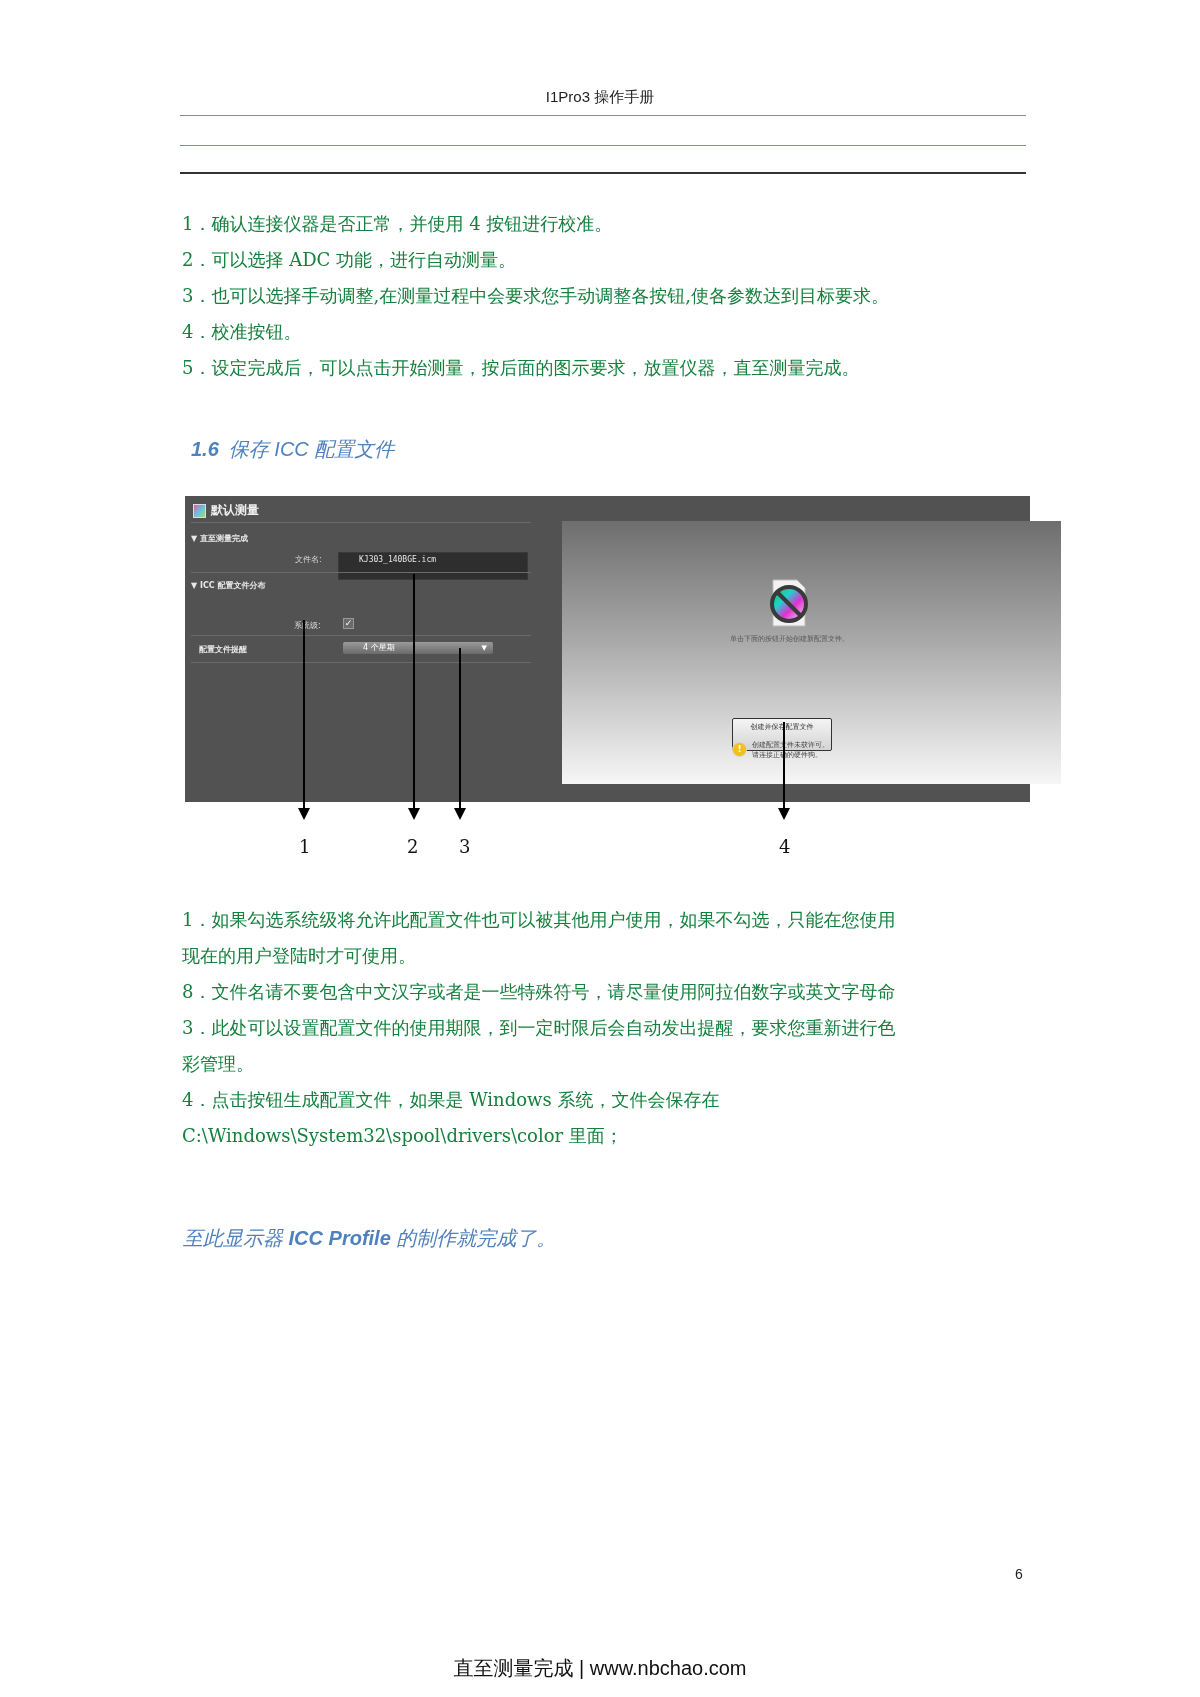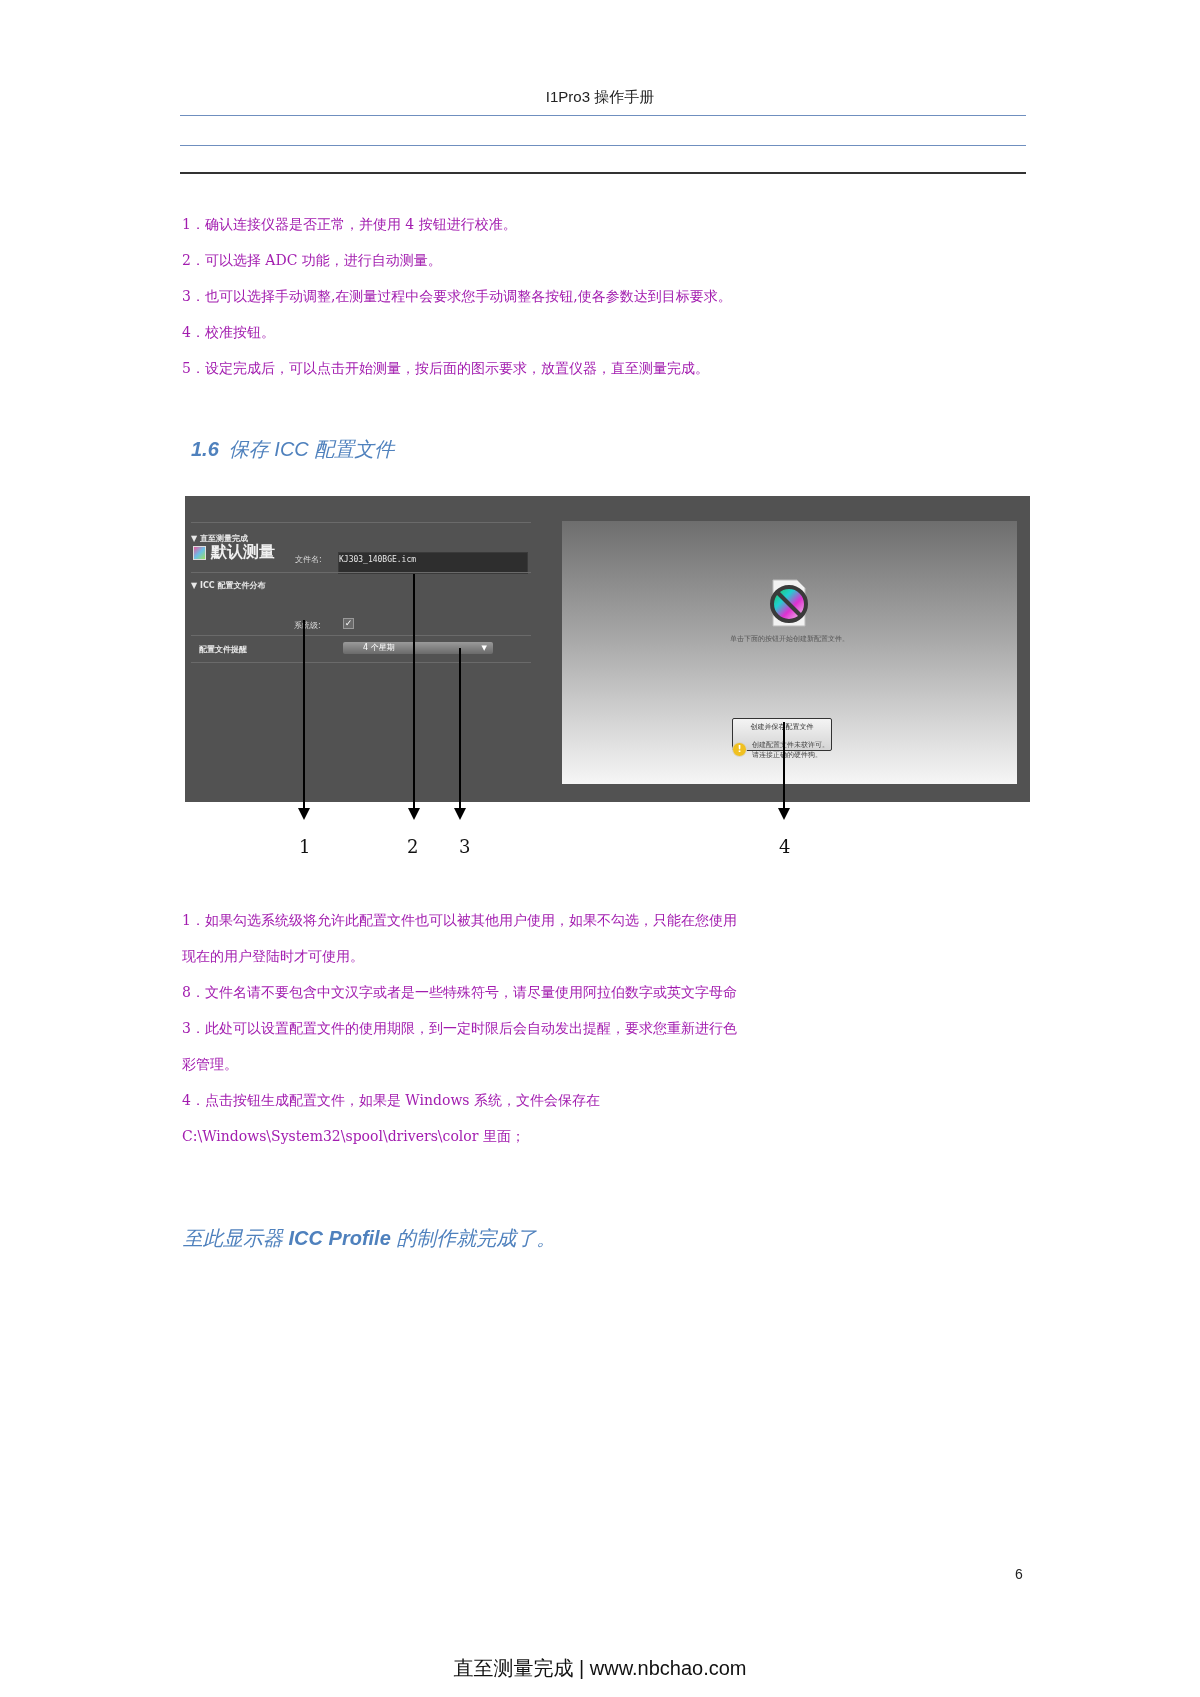--- a/index.html
+++ b/index.html
@@ -4,49 +4,49 @@
 <style>
   html, body { margin: 0; padding: 0; background: #ffffff; }
   body { width: 1200px; height: 1697px; position: relative; overflow: hidden;
          font-family: "DejaVu Serif", "Liberation Serif", serif; color: #111; }
 
   .header-title { position: absolute; top: 88px; left: 0; width: 1200px; text-align: center;
                   font-family: "Liberation Sans", "DejaVu Sans", sans-serif; font-size: 15px; color: #222; }
   .hline-blue { position: absolute; left: 180px; width: 846px; height: 1px; background: #6f8fbf; }
   .hline-black { position: absolute; left: 180px; width: 846px; height: 2px; background: #333; }
 
-  .para { position: absolute; left: 182px; font-size: 14px; line-height: 36px; color: #a21caf; }
+  .para { position: absolute; left: 182px; font-size: 18px; line-height: 36px; color: #15803d; }
   .steps { top: 206px; }
   .steps div { height: 36px; white-space: nowrap; }
 
   .section-title { position: absolute; top: 436px; left: 183px; font-family: "Liberation Sans", "DejaVu Sans", sans-serif;
                    font-style: italic; font-weight: bold; font-size: 20px; color: #4f81bd; }
   .section-title .num { margin-right: 10px; margin-left: 8px; }
   .section-title .txt { font-weight: normal; }
 
   
   .shot { position: absolute; left: 185px; top: 496px; width: 845px; height: 306px; background: #525252; }
-  .shot-title { position: absolute; left: 8px; top: 6px; font-family: "DejaVu Sans", sans-serif; font-size: 16px;
-                color: #f0f0f0; font-weight: bold; display: flex; align-items: center; gap: 5px; margin-top: 40px; }
+  .shot-title { position: absolute; left: 8px; top: 6px; font-family: "DejaVu Sans", sans-serif; font-size: 12px;
+                color: #f0f0f0; font-weight: bold; display: flex; align-items: center; gap: 5px; }
   .app-icon { width: 11px; height: 12px; background: linear-gradient(135deg,#e85a9a,#6ac0e8 50%,#9ce060); border: 1px solid #ddd; }
   .divider { position: absolute; left: 6px; width: 340px; height: 1px; background: #6a6a6a; }
   .grp { position: absolute; left: 6px; font-family: "DejaVu Sans", sans-serif; font-size: 8px; color: #e8e8e8; font-weight: bold; }
   .lbl { position: absolute; font-family: "DejaVu Sans", sans-serif; font-size: 8px; color: #dcdcdc; }
-  .fname-input { position: absolute; left: 153px; top: 56px; width: 190px; height: 22px; background: #2e2e2e;
+  .fname-input { position: absolute; left: 153px; top: 56px; width: 190px; height: 28px; background: #2e2e2e;
                  border: 1px solid #3a3a3a; font-family: "DejaVu Sans Mono", monospace; font-size: 8px; color: #e6e6e6;
-                 padding: 0 0; box-sizing: border-box; line-height: 13px; }
+                 padding: 0 20px; box-sizing: border-box; line-height: 13px; }
   .chk { position: absolute; left: 158px; top: 122px; width: 9px; height: 9px; background: #6a6a6a; border: 1px solid #999;
          font-size: 9px; line-height: 8px; color: #fff; text-align: center; }
   .select { position: absolute; left: 158px; top: 146px; width: 150px; height: 12px;
             background: linear-gradient(#9a9a9a,#6a6a6a); border-radius: 2px; font-family: "DejaVu Sans", sans-serif;
             font-size: 8px; color: #fff; line-height: 12px; padding-left: 20px; box-sizing: border-box; }
   .select .caret { position: absolute; right: 6px; top: 0; font-size: 7px; }
 
   .right-pane { position: absolute; left: 377px; top: 25px; width: 455px; height: 263px;
-                background: linear-gradient(#6e6e6e, #a8a8a8 45%, #dadada 80%, #f6f6f6); }
+                background: linear-gradient(#6e6e6e, #a8a8a8 45%, #dadada 80%, #f6f6f6); padding-left: 44px; }
   .profile-icon { position: absolute; left: 205px; top: 57px; width: 44px; height: 50px; }
   .hint { position: absolute; left: 0; width: 455px; top: 113px; text-align: center; font-family: "DejaVu Sans", sans-serif;
           font-size: 7px; color: #555; }
   .create-btn { position: absolute; left: 170px; top: 197px; width: 100px; height: 33px; background: linear-gradient(#f4f4f4,#d4d4d4);
                 border: 1px solid #333; border-radius: 2px; font-family: "DejaVu Sans", sans-serif; font-size: 7px; color: #333;
                 line-height: 17px; text-align: center; box-sizing: border-box; }
   .warn-icon { position: absolute; left: 170px; top: 221px; width: 13px; height: 13px; border-radius: 50%; background: #f0c020;
                border: 1px solid #d8d8d8; font-size: 9px; line-height: 13px; text-align: center; color: #fff; font-weight: bold;
                font-family: "DejaVu Sans", sans-serif; }
   .warn-text { position: absolute; left: 190px; top: 219px; font-family: "DejaVu Sans", sans-serif; font-size: 7px; color: #444; line-height: 10px; }

